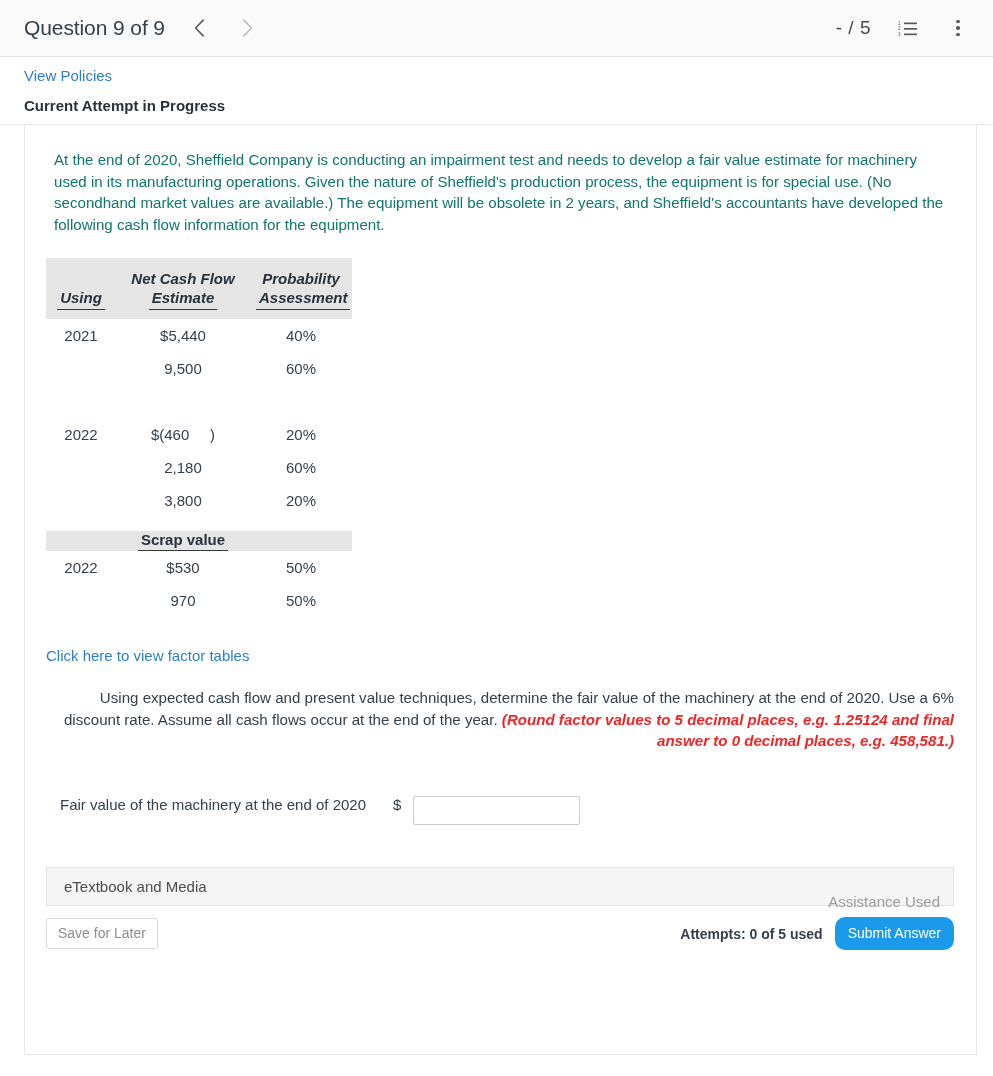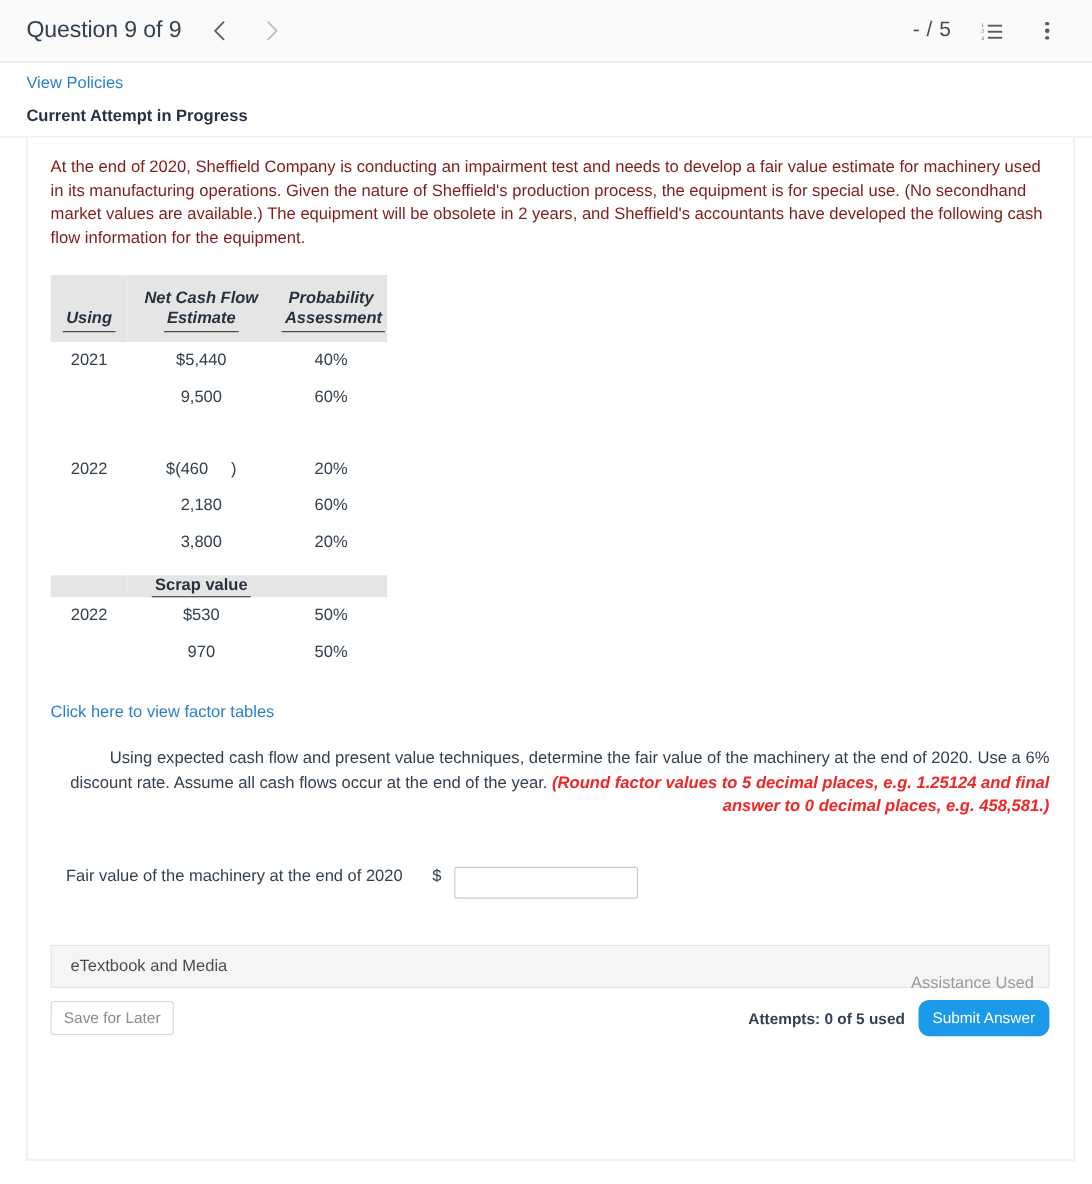--- a/index.html
+++ b/index.html
@@ -17,21 +17,21 @@
     position: relative;
   }
 
   
   .topbar {
     height: 57px;
     background: #fafafa;
     border-bottom: 1px solid #e3e3e3;
     display: flex;
     align-items: center;
-    padding: 0 28px 0 24px;
+    padding: 0 22px 0 24px;
     position: relative;
   }
   .q-title {
     font-size: 21px;
     font-weight: 400;
     color: #33404e;
     letter-spacing: -0.1px;
     white-space: nowrap;
   }
   .nav-arrows {
@@ -110,22 +110,22 @@
     padding: 0;
     min-height: 930px;
     background: #fff;
   }
   .panel-inner {
     padding: 16px 22px 0 21px;
   }
   .qtext {
     font-size: 15.1px;
     line-height: 21.7px;
-    color: #7f1d1d;
-    margin: 0;
+    color: #0f766e;
+    margin: 8px;
   }
 
   
   .cf-table {
     border-collapse: collapse;
     margin-top: 22px;
     table-layout: fixed;
     width: 306px;
   }
   .cf-table col.c-year  { width: 70px; }

